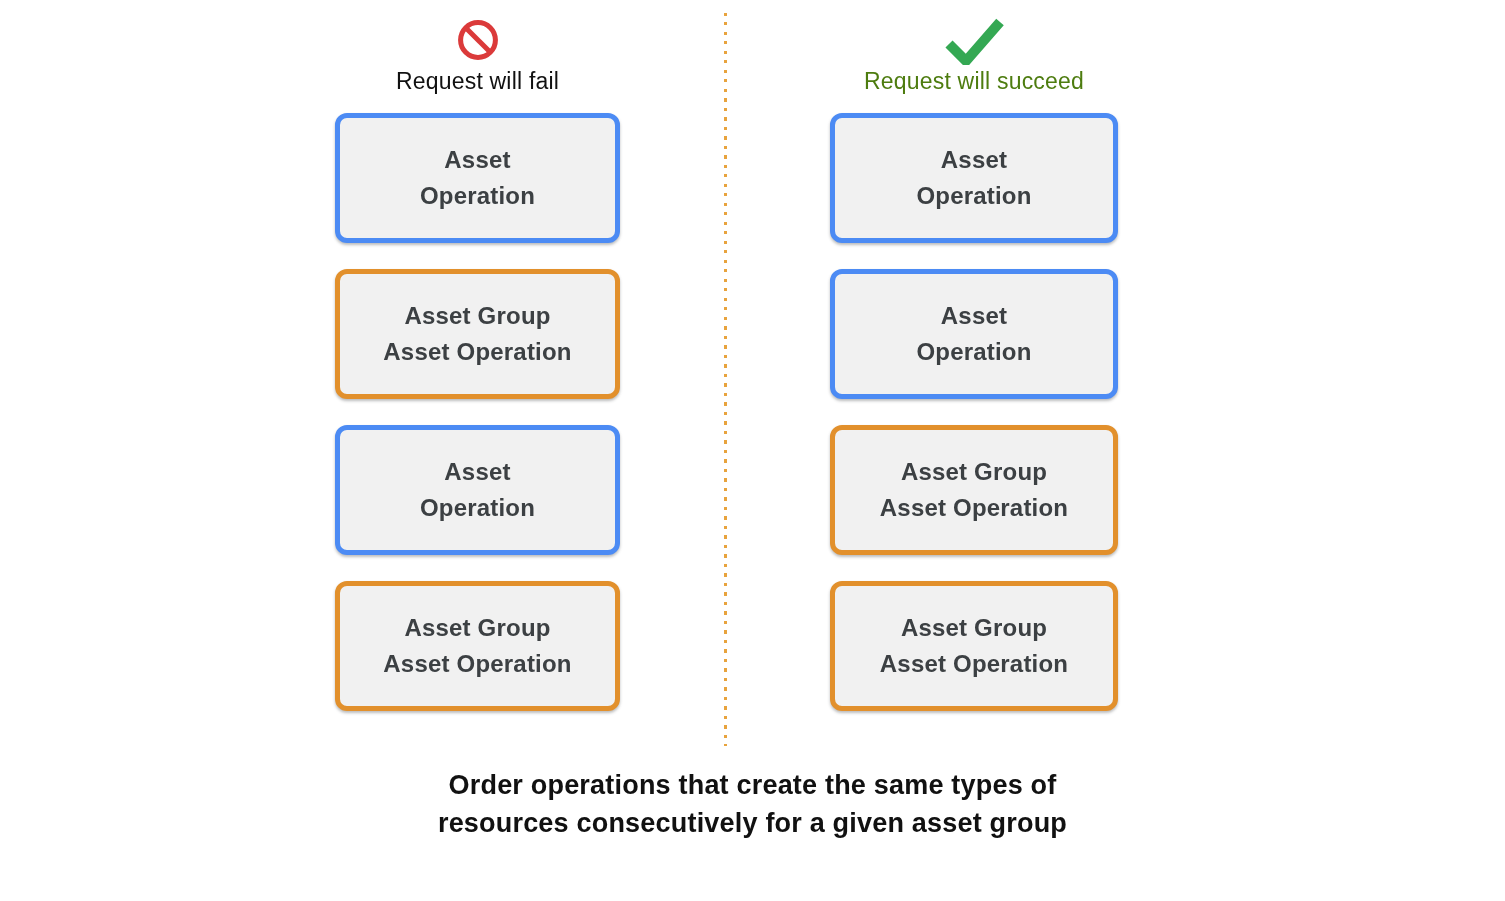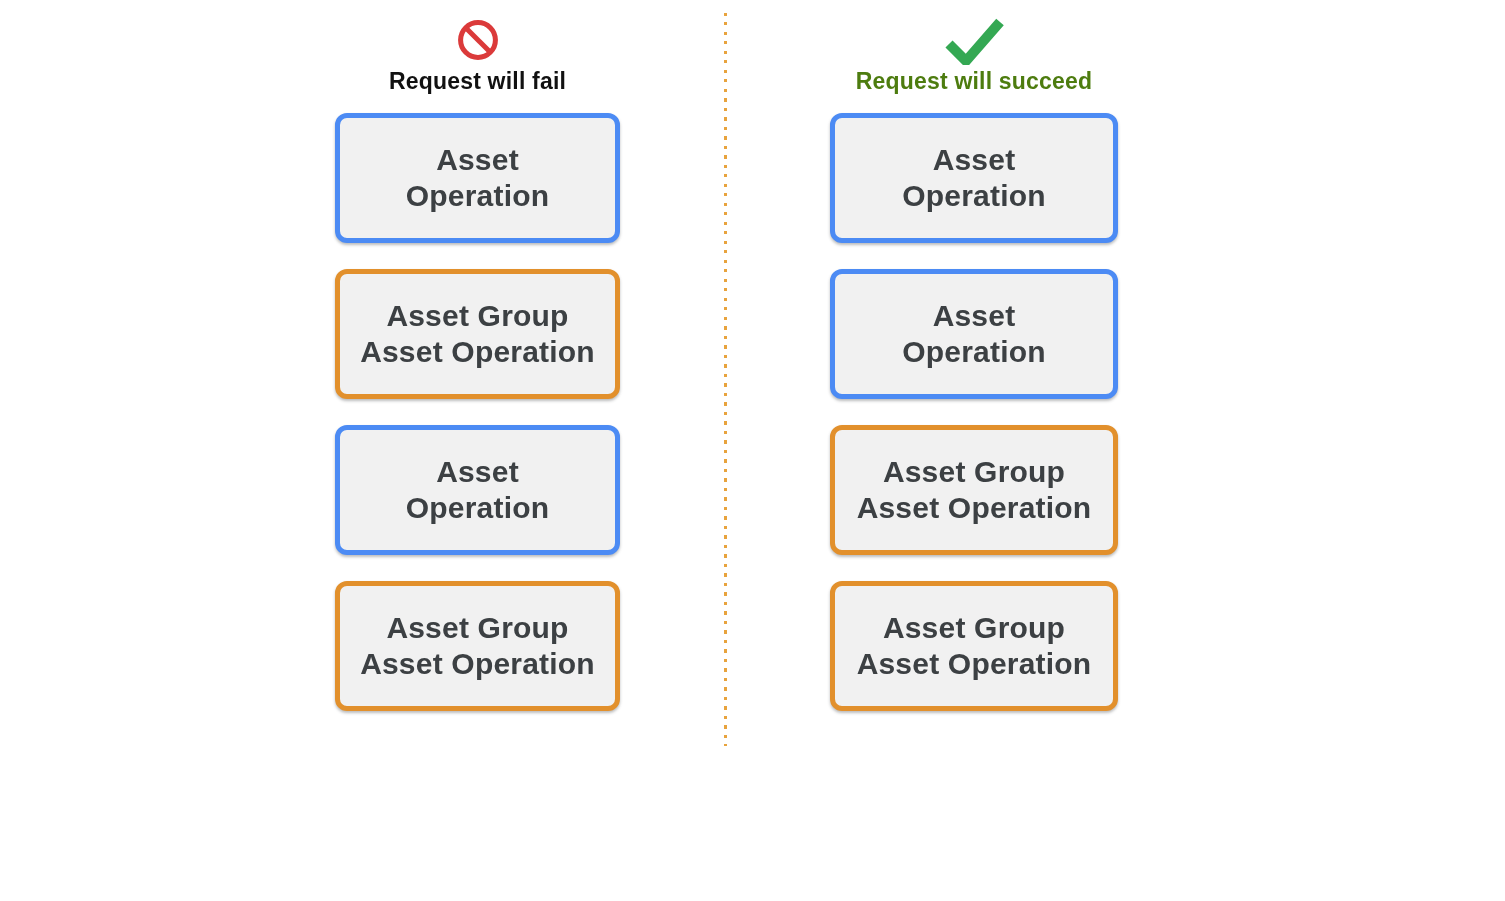--- a/index.html
+++ b/index.html
@@ -26,21 +26,21 @@
   .column.fail { left: 335px; width: 285px; }
   .column.succeed { left: 830px; width: 288px; }
   .icon-row {
     height: 52px;
     display: flex;
     align-items: center;
     justify-content: center;
   }
   .col-title {
     font-size: 23px;
-    font-weight: 700;
+    font-weight: 400;
     color: #111111;
     line-height: 30px;
     text-align: center;
     white-space: nowrap;
     margin-bottom: 17px;
     letter-spacing: 0.2px;
   }
   .op-box {
     width: 100%;
     height: 130px;
@@ -48,21 +48,21 @@
     background: #F1F1F1;
     border: 5px solid #999;
     border-radius: 12px;
     display: flex;
     align-items: center;
     justify-content: center;
     text-align: center;
     box-shadow: 0 2px 3px rgba(60,64,67,0.35);
   }
   .op-box .op-label {
-    font-size: 30px;
+    font-size: 24px;
     line-height: 36px;
     font-weight: 700;
     color: #3C4043;
     white-space: pre-line;
     letter-spacing: 0.2px;
   }
   .divider {
     position: absolute;
     left: 724px;
     top: 13px;
@@ -147,14 +147,16 @@
     <div class="op-box" style="border-color: rgb(226, 144, 44);">
       <div class="op-label">Asset Group
 Asset Operation</div>
     </div>
     <div class="op-box" style="border-color: rgb(226, 144, 44);">
       <div class="op-label">Asset Group
 Asset Operation</div>
     </div>
   </div>
 
+  <div class="caption" style="color: rgb(17, 17, 17);">Order operations that create the same types of
+resources consecutively for a given asset group</div>
 
 </div>
 
 </body></html>

